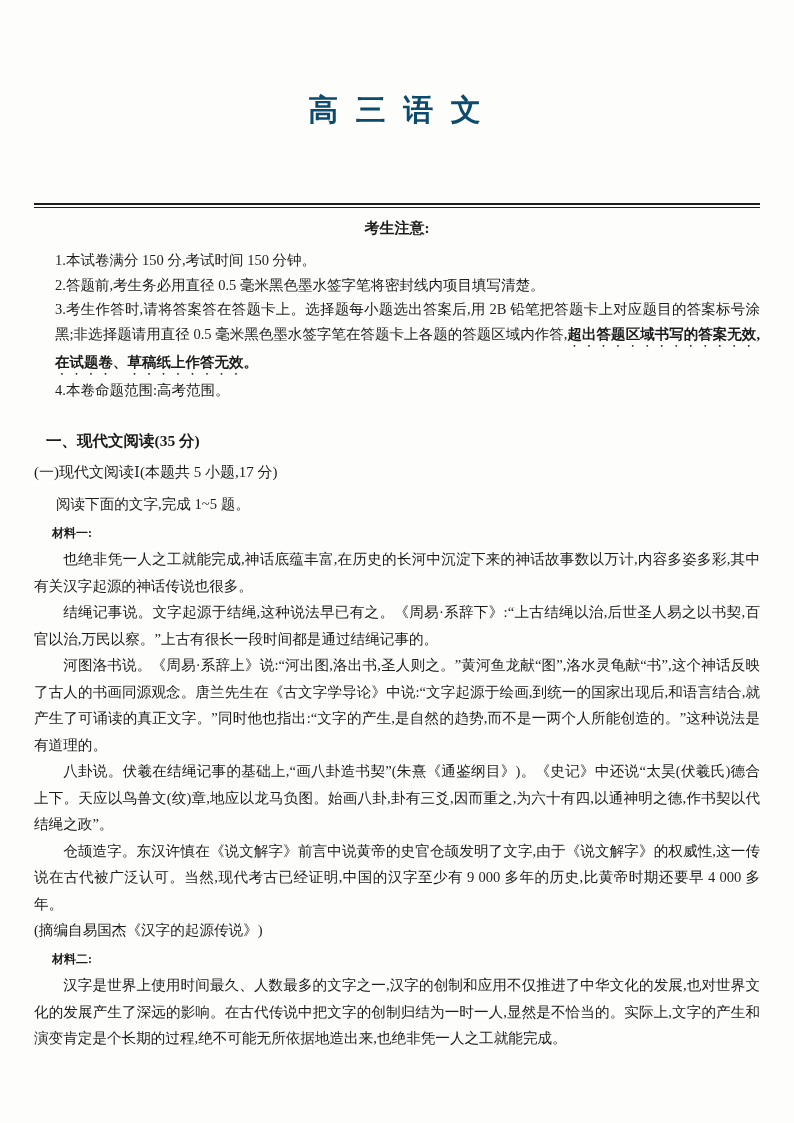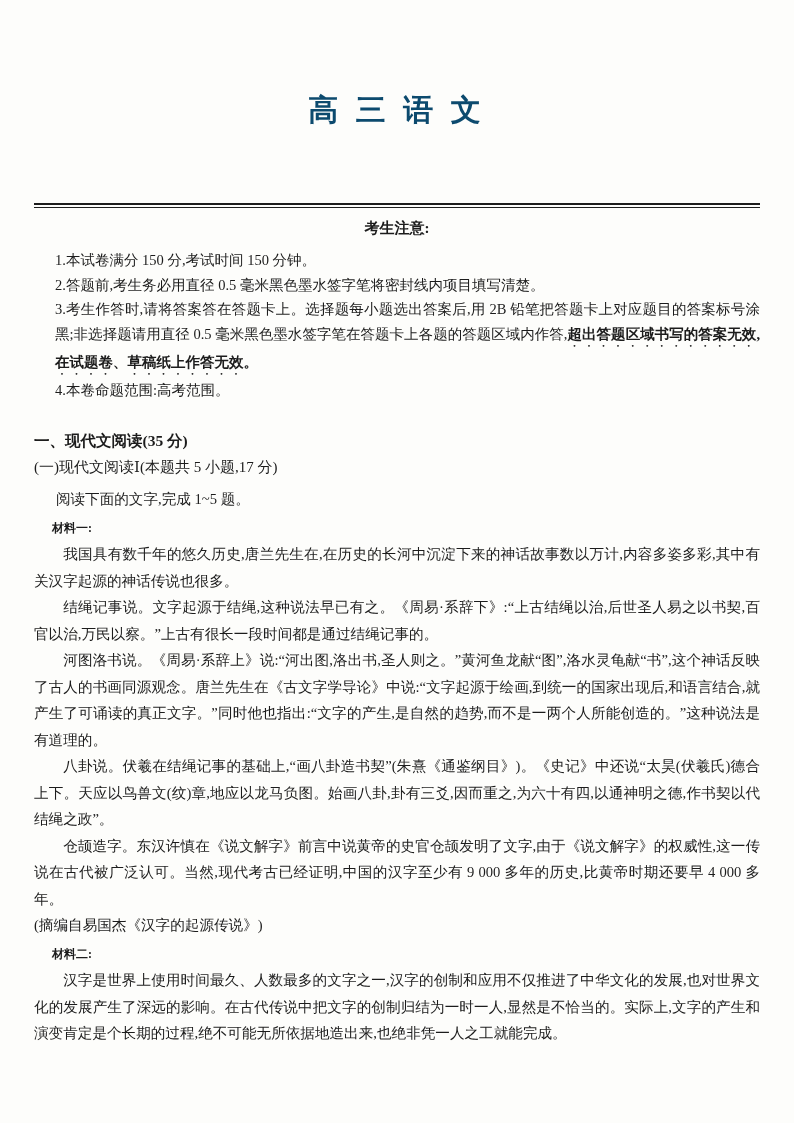--- a/index.html
+++ b/index.html
@@ -53,23 +53,25 @@
     -webkit-text-emphasis-position: under;
     text-emphasis: filled dot #1c1c1c;
     text-emphasis-position: under right;
   }
 
   .section-heading {
     margin-top: 26px;
     font-size: 15.5px;
     font-weight: 700;
     line-height: 26px;
+    margin-left: 12px;
   }
 
   .sub-heading {
+    margin-top: 5px;
     font-size: 15px;
     line-height: 26px;
   }
 
   .instruction {
     margin-top: 6px;
     font-size: 14.6px;
     line-height: 26.5px;
     text-indent: 1.5em;
   }
@@ -118,21 +120,21 @@
   </div>
 
   <div class="section-heading">一、现代文阅读(35 分)</div>
 
   <div class="sub-heading">(一)现代文阅读Ⅰ(本题共 5 小题,17 分)</div>
 
   <div class="instruction">阅读下面的文字,完成 1~5 题。</div>
 
   <div class="material-label">材料一:</div>
 
-  <p class="para">我国具有数千年的悠久历史,唐兰先生在,在历史的长河中沉淀下来的神话故事数以万计,内容多姿多彩,其中有关汉字起源的神话传说也很多。</p>
+  <p class="para">也绝非凭一人之工就能完成,神话底蕴丰富,在历史的长河中沉淀下来的神话故事数以万计,内容多姿多彩,其中有关汉字起源的神话传说也很多。</p>
   <p class="para">结绳记事说。文字起源于结绳,这种说法早已有之。《周易·系辞下》:“上古结绳以治,后世圣人易之以书契,百官以治,万民以察。”上古有很长一段时间都是通过结绳记事的。</p>
   <p class="para">河图洛书说。《周易·系辞上》说:“河出图,洛出书,圣人则之。”黄河鱼龙献“图”,洛水灵龟献“书”,这个神话反映了古人的书画同源观念。唐兰先生在《古文字学导论》中说:“文字起源于绘画,到统一的国家出现后,和语言结合,就产生了可诵读的真正文字。”同时他也指出:“文字的产生,是自然的趋势,而不是一两个人所能创造的。”这种说法是有道理的。</p>
   <p class="para">八卦说。伏羲在结绳记事的基础上,“画八卦造书契”(朱熹《通鉴纲目》)。《史记》中还说“太昊(伏羲氏)德合上下。天应以鸟兽文(纹)章,地应以龙马负图。始画八卦,卦有三爻,因而重之,为六十有四,以通神明之德,作书契以代结绳之政”。</p>
   <p class="para">仓颉造字。东汉许慎在《说文解字》前言中说黄帝的史官仓颉发明了文字,由于《说文解字》的权威性,这一传说在古代被广泛认可。当然,现代考古已经证明,中国的汉字至少有 9 000 多年的历史,比黄帝时期还要早 4 000 多年。</p>
 
   <div class="attribution">(摘编自易国杰《汉字的起源传说》)</div>
 
   <div class="material-label">材料二:</div>
 
   <p class="para">汉字是世界上使用时间最久、人数最多的文字之一,汉字的创制和应用不仅推进了中华文化的发展,也对世界文化的发展产生了深远的影响。在古代传说中把文字的创制归结为一时一人,显然是不恰当的。实际上,文字的产生和演变肯定是个长期的过程,绝不可能无所依据地造出来,也绝非凭一人之工就能完成。</p>

